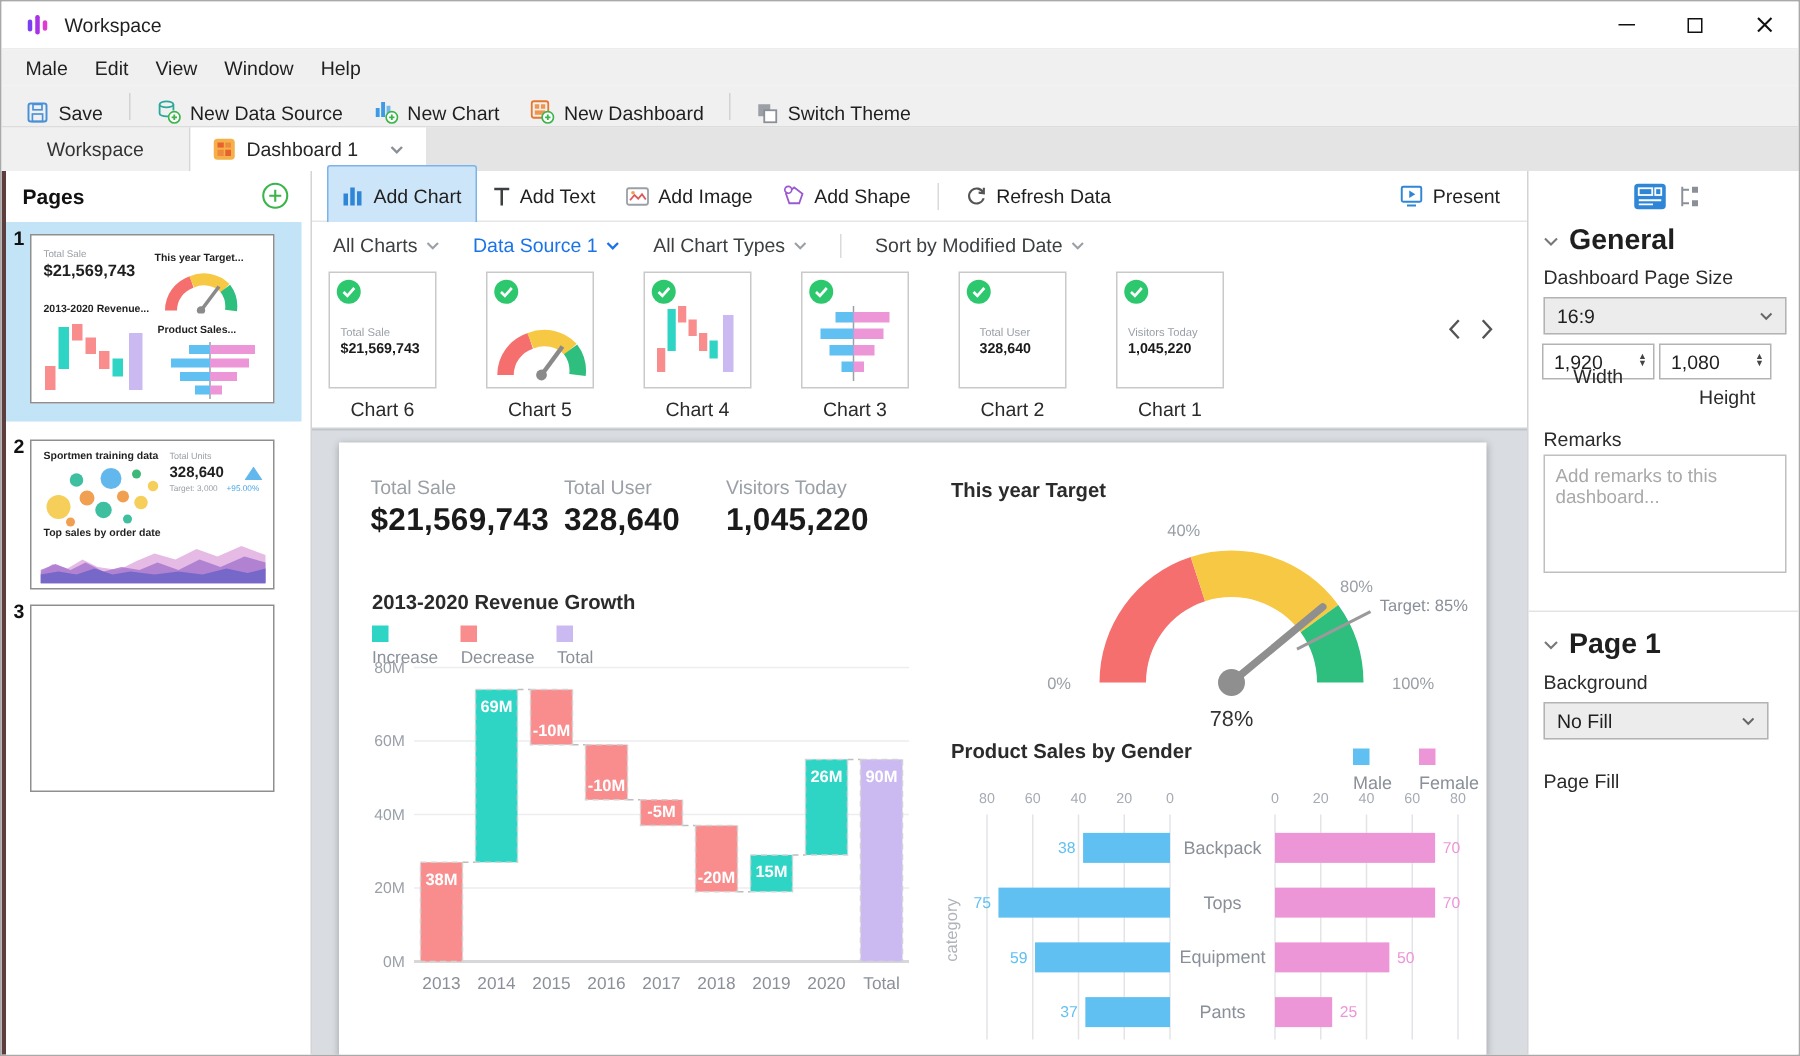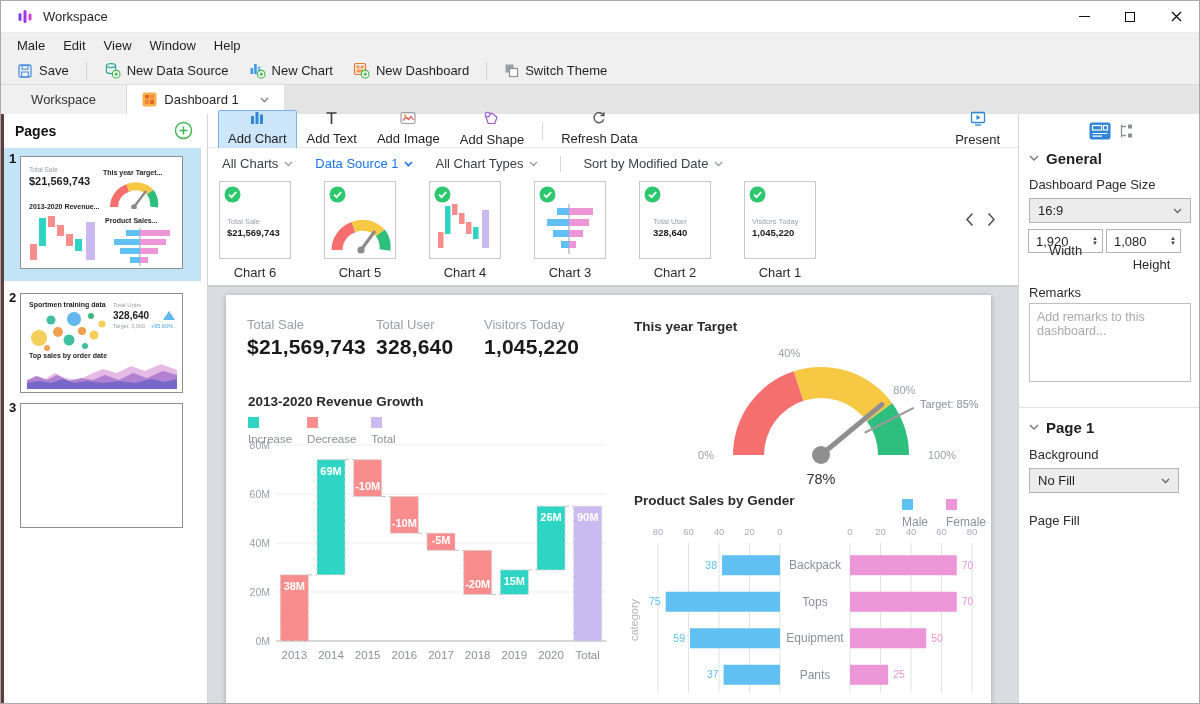--- a/index.html
+++ b/index.html
@@ -14,42 +14,42 @@
   .winbtn { width:46px; height:31px; display:flex; align-items:center; justify-content:center; cursor:default; }
   .min-glyph { width:11px; height:1.5px; background:#111; }
   .max-glyph { width:10px; height:10px; border:1.4px solid #111; }
 
   
   .menubar { left:0; top:32px; width:1198px; height:24px; background:#f0f0f0; display:flex; align-items:center; padding-left:7px; }
   .menu-item { padding:0 9px; height:100%; display:flex; align-items:center; color:#1f1f1f; }
 
   
   .toolbar { left:0; top:56px; width:1198px; height:28px; background:#f0f0f0; border-bottom:1px solid #dcdcdc; display:flex; align-items:center; padding-left:6px; }
-  .tbtn { display:flex; align-items:center; gap:6px; padding:0 10px; height:24px; color:#1f1f1f; }
+  .tbtn { display:flex; align-items:flex-end; gap:6px; padding:0 10px; height:24px; color:#1f1f1f; }
   .tdiv { width:1px; height:18px; background:#d2d2d2; margin:0 7px; }
 
   
   .tabbar { left:0; top:84px; width:1198px; height:29px; background:#e4e4e4; display:flex; }
   .tab { height:29px; display:flex; align-items:center; justify-content:center; }
   .tab.inactive { width:126px; background:#f0f0f0; border-right:1px solid #d6d6d6; color:#333; }
   .tab.active { width:157px; background:#fff; gap:7px; padding:0 10px; }
 
   
   .sidebar { left:0; top:113px; width:207px; height:591px; background:#fff; border-right:1px solid #d4d4d4; }
   .leftstrip { left:0; top:113px; width:3px; height:591px; background:#5d3e3e; z-index:6; }
   .pages-head { position:absolute; left:14px; top:9px; font-size:14px; font-weight:bold; color:#111; }
   .page-num { position:absolute; font-size:13px; font-weight:bold; color:#111; }
   .thumb-card { position:absolute; background:#fff; border:1px solid #8f8f8f; overflow:hidden; }
   .sel-band { position:absolute; left:3px; top:34px; width:197px; height:133px; background:#c3e3f6; }
   .mini-t { position:absolute; color:#1f1f1f; font-weight:bold; }
   .mini-gray { position:absolute; color:#9aa0a6; }
 
   
   .actionbar { left:207px; top:113px; width:810px; height:34px; background:#fff; border-bottom:1px solid #e6e6e6; display:flex; align-items:center; padding-left:10px; }
-  .abtn { display:flex; align-items:center; gap:6px; height:42px; padding:0 9px; border:1px solid transparent; border-radius:2px; color:#1f1f1f;flex-direction:column; }
+  .abtn { display:flex; align-items:center; gap:6px; height:42px; padding:0 9px; border:1px solid transparent; border-radius:2px; color:#1f1f1f; }
   .abtn.active { background:#cde5f8; border-color:#7db4e8; }
   .adiv { width:1px; height:18px; background:#dadada; margin:0 8px; }
 
   
   .filterbar { left:207px; top:147px; width:810px; height:31px; background:#fff; display:flex; align-items:center; padding-left:14px; }
   .fitem { display:flex; align-items:center; gap:6px; color:#3c4043; margin-right:22px; }
   .fitem.blue { color:#1a73e8; }
   .fdiv { width:1px; height:16px; background:#dadada; margin-right:22px; }
 
   
@@ -67,21 +67,21 @@
   .kpi-label { font-size:13px; color:#9aa0a6; }
   .kpi-value { font-size:21px; font-weight:bold; color:#1a1a1a; margin-top:3px; letter-spacing:.2px; }
   .chart-title { position:absolute; font-size:13.5px; font-weight:bold; color:#2b2b2b; }
   .legend { position:absolute; display:flex; align-items:center; }
   .lgd-item { display:flex; gap:5px;flex-direction:column; }
   .lgd-sw { width:11px; height:11px; display:inline-block; }
   .lgd-txt { color:#8a8f98; }
 
   
   .rpanel { left:1017px; top:113px; width:183px; height:591px; background:#fff; border-left:1px solid #d4d4d4; }
-  .rp-sec-head { position:absolute; display:flex; align-items:center; gap:7px; font-size:15px; font-weight:bold; color:#1f1f1f; }
+  .rp-sec-head { position:absolute; display:flex; align-items:center; gap:7px; font-size:19px; font-weight:bold; color:#1f1f1f; }
   .rp-label { position:absolute; font-size:13px; color:#2b2b2b; }
   .rp-select { position:absolute; height:25px; background:#ececec; border:1px solid #b3b3b3; display:flex; align-items:center; padding:0 8px; color:#1f1f1f; }
   .rp-select .chev { margin-left:auto; }
   .rp-spin { position:absolute; width:75px; height:24px; background:#fff; border:1px solid #b3b3b3; display:flex; align-items:center; padding:0 4px 0 7px; }
   .rp-spin input { width:46px; border:none; outline:none; font-size:13px; color:#1f1f1f; font-family:inherit; background:transparent; }
   .spin-arrows { margin-left:auto; display:flex; flex-direction:column; line-height:5px; font-size:6px; color:#444; }
   .rp-under { position:absolute; width:75px; text-align:center; font-size:13px; color:#2b2b2b; }
   .rp-ta { position:absolute; border:1px solid #bfbfbf; resize:none; font-family:inherit; font-size:12.5px; padding:6px 7px; color:#333; outline:none; background:#fff; }
   .rp-ta::placeholder { color:#a9a9a9; }
   .rp-div { position:absolute; left:0; width:183px; height:1px; background:#e3e3e3; }

